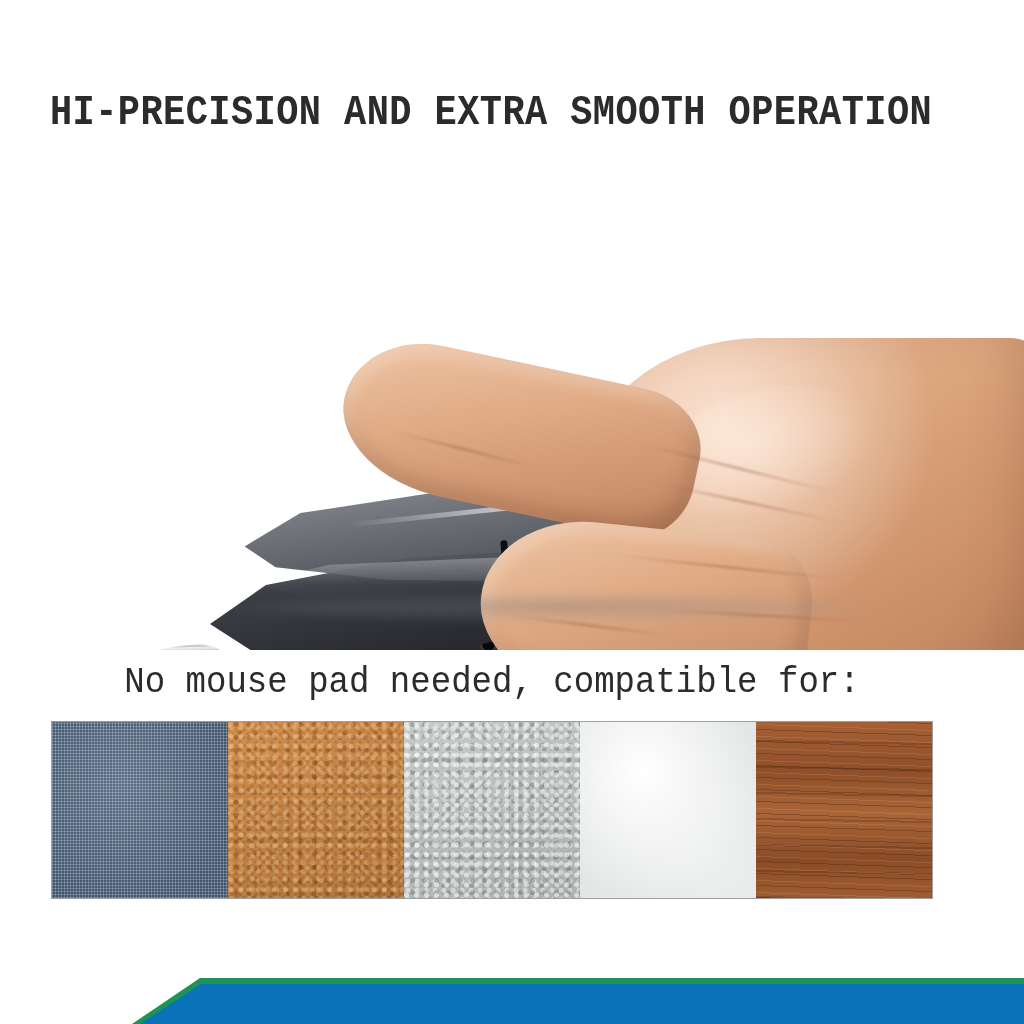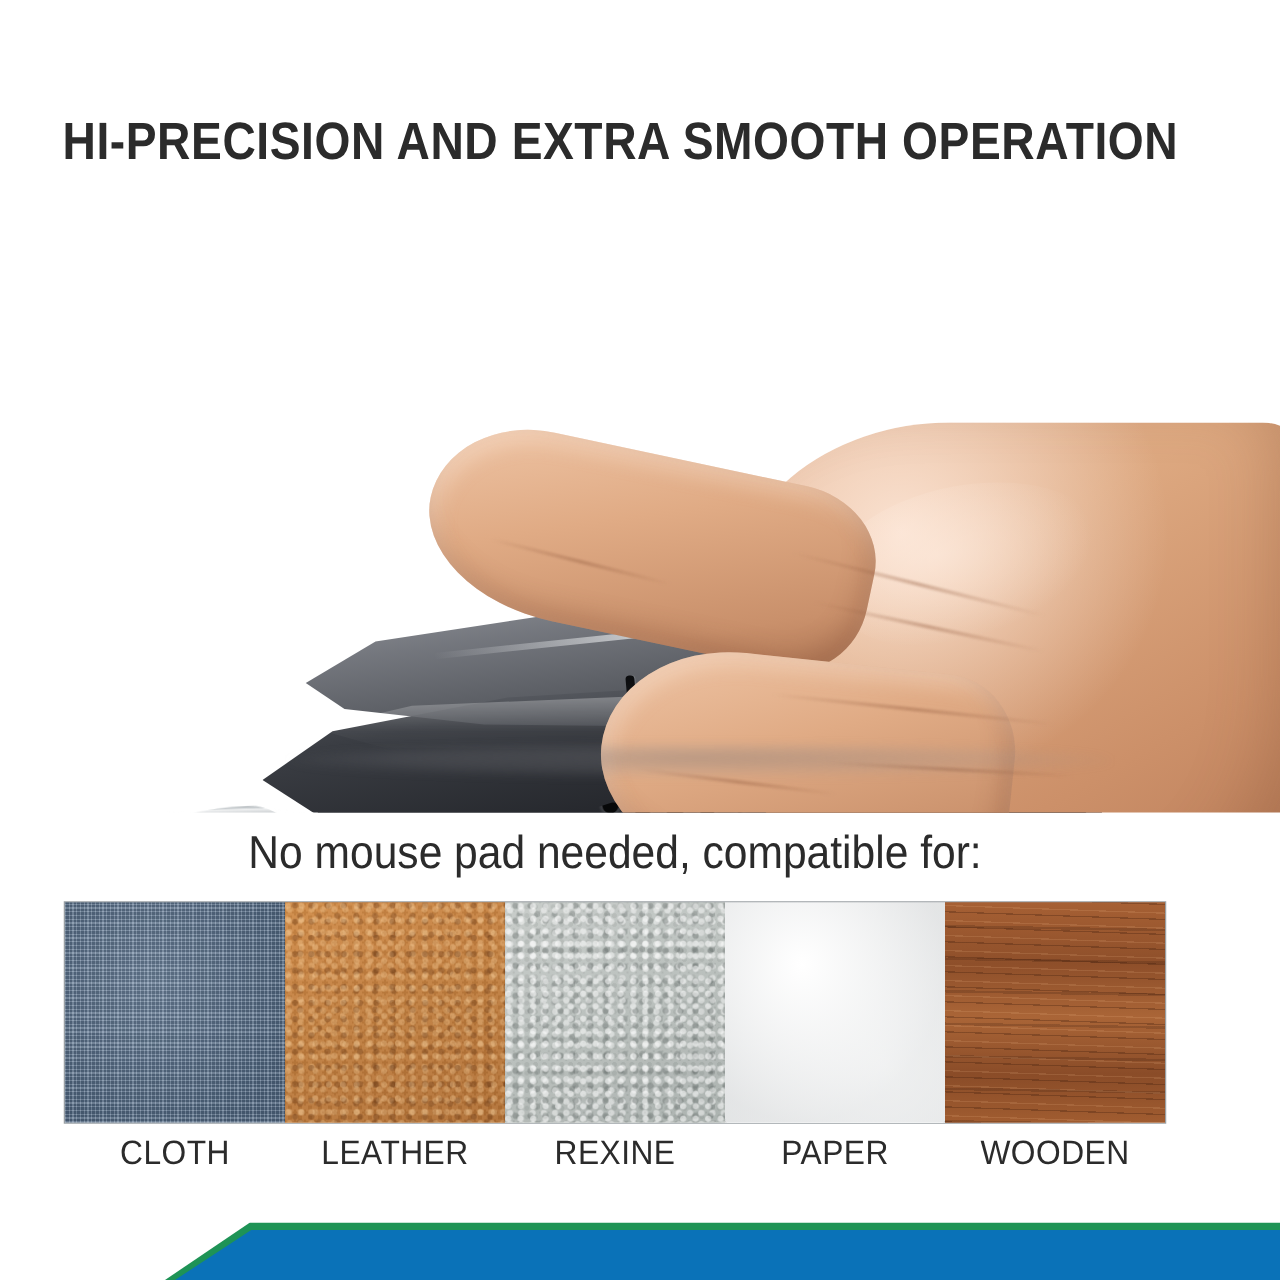--- a/index.html
+++ b/index.html
@@ -14,20 +14,21 @@
     font-family: "Liberation Sans", sans-serif;
     position: relative;
   }
 
   #page {
     position: absolute;
     left: 0; top: 0;
     width: 1024px;
     height: 1024px;
     background: #ffffff;
+    font-family: Liberation Mono, monospace;
   }
 
   
   .headline {
     position: absolute;
     left: 50px;
     top: 90px;
     width: 924px;
     font-size: 42px;
     line-height: 46px;
@@ -456,26 +457,19 @@
   <div class="subtitle">No mouse pad needed, compatible for:</div>
 
   <div class="swatch-strip">
     <div class="swatch sw-cloth"></div>
     <div class="swatch sw-leather"></div>
     <div class="swatch sw-rexine"></div>
     <div class="swatch sw-paper"></div>
     <div class="swatch sw-wooden"></div>
   </div>
 
-  <div class="labels">
-    <div class="label">CLOTH</div>
-    <div class="label">LEATHER</div>
-    <div class="label">REXINE</div>
-    <div class="label">PAPER</div>
-    <div class="label">WOODEN</div>
-  </div>
 
   <div class="banner">
     <div class="banner-green"></div>
     <div class="banner-blue"></div>
   </div>
 
 </div>
 
 </body></html>

